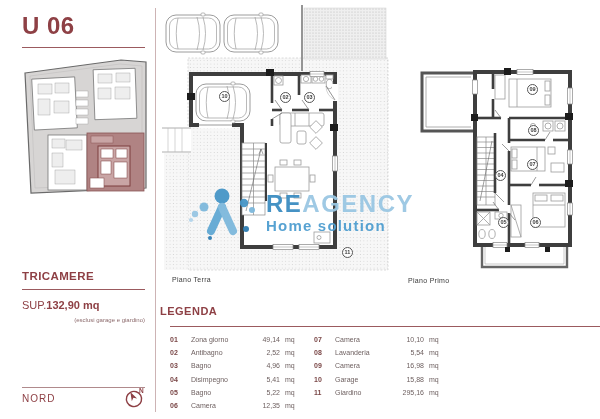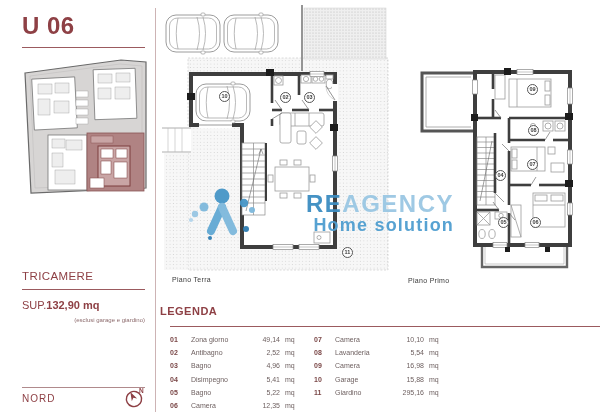--- a/index.html
+++ b/index.html
@@ -2,37 +2,37 @@
 <html><head>
 <meta charset="utf-8">
 <style>
   html,body{margin:0;padding:0;background:#fff;}
   .page{position:relative;width:600px;height:419px;background:#fff;overflow:hidden;
         font-family:"Liberation Sans",sans-serif;color:#333;margin-left:12px;}
   .abs{position:absolute;}
   .rule{position:absolute;height:1px;background:#9b5a5e;}
   .vdivider{position:absolute;width:1px;background:#cdb3b4;}
   .unit-title{position:absolute;left:10px;top:12px;font-size:24px;font-weight:700;color:#8e4045;letter-spacing:.5px;}
-  .type-label{position:absolute;left:10px;top:270px;font-size:11.5px;font-weight:400;color:#8e4045;letter-spacing:.4px;}
+  .type-label{position:absolute;left:10px;top:270px;font-size:11.5px;font-weight:700;color:#8e4045;letter-spacing:.4px;}
   .sup-row{position:absolute;left:10px;top:299px;width:123px;display:flex;justify-content:flex-start;
            font-size:11px;color:#8e4045;}
   .sup-row .v{font-weight:600;}
   .sup-note{position:absolute;left:10px;top:317px;width:123px;text-align:right;font-size:6px;color:#8d6b6d;}
   .north-label{position:absolute;left:10px;top:393px;font-size:10px;color:#8e4045;letter-spacing:1px;}
   .plan-caption{position:absolute;font-size:7px;color:#3a3a3a;letter-spacing:.3px;z-index:6;}
   .rlabel{position:absolute;width:9px;height:9px;border:0.8px solid #555;border-radius:50%;
           background:rgba(255,255,255,.88);font-size:5.5px;line-height:9px;text-align:center;
           color:#3c3c3c;z-index:7;font-weight:600;}
   
   .watermark{position:absolute;left:176px;top:186px;display:flex;gap:6px;z-index:9;opacity:.95;}
   .brand-text{display:flex;flex-direction:column;}
   .brand-line1{font-size:24px;font-weight:700;letter-spacing:1.5px;line-height:26px;margin-top:5px;}
-  .brand-re{color:#3c8dc1;padding-left:40px;}
+  .brand-re{color:#3c8dc1;}
   .brand-agency{color:#9ac7e3;text-align:center;}
-  .brand-tagline{font-size:18px;font-weight:700;letter-spacing:1.2px;color:#4f9ed0;line-height:15px;margin-top:1px;text-align:right;}
+  .brand-tagline{font-size:15px;font-weight:700;letter-spacing:1.2px;color:#4f9ed0;line-height:15px;margin-top:1px;}
   
   .legend-title{position:absolute;left:148px;top:305px;font-size:11px;font-weight:700;color:#8e4045;letter-spacing:.5px;}
   .legend-col{position:absolute;top:333px;}
   #lcol1{left:158px;width:130px;}
   #lcol2{left:302px;width:126px;}
   .lrow{display:grid;grid-template-columns:19px 60px 30px 16px;column-gap:2px;height:13.2px;
         line-height:13.2px;font-size:7px;color:#6d5f5f;}
   .lnum{font-weight:700;color:#7a4747;}
   .lval{text-align:right;padding-right:3px;}
   svg{display:block;}

